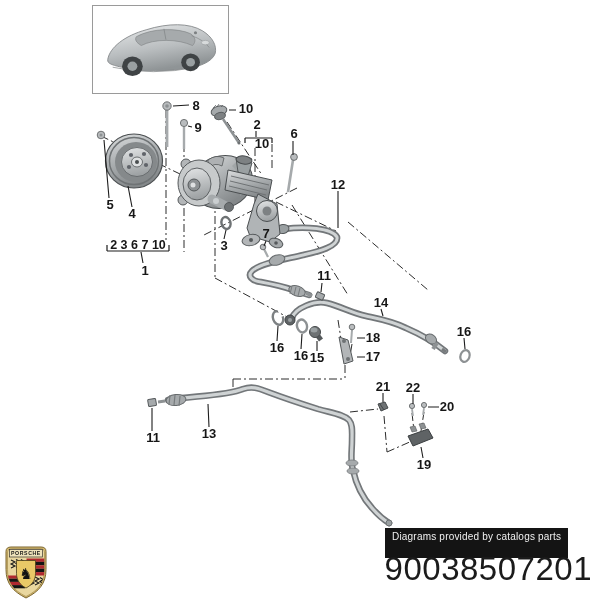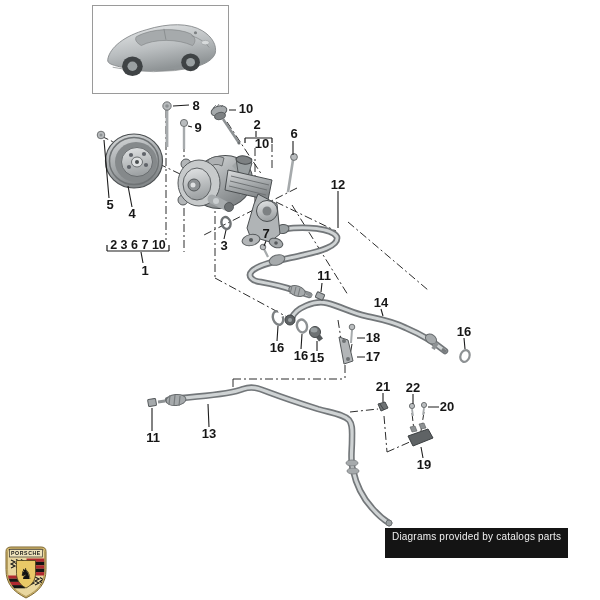--- a/index.html
+++ b/index.html
@@ -292,14 +292,15 @@
       <path d="M8,15 l4,2 l-4,2 l4,2 l-4,2 M13,14.5 l4,2 l-4,2 l4,2 l-4,2 M18,14.5 l3,2 l-3,2 l3,2 l-3,2" stroke="#1a1a1a" stroke-width="1.1" fill="none"></path>
       <path d="M27,32 l4,2 l-4,2 l4,2 l-4,2 M32,32 l4,2 l-4,2 l4,2 l-4,2 M37,32.5 l3,2 l-3,2 l3,2 l-3,2" stroke="#1a1a1a" stroke-width="1.1" fill="none"></path>
     </g>
     <rect x="6.5" y="4.5" width="33" height="7.5" fill="#efe3bb" stroke="#3a3530" stroke-width="0.7"></rect>
     <text x="23" y="10.4" text-anchor="middle" style="font:700 5.2px &quot;Liberation Sans&quot;,sans-serif;letter-spacing:0.6px;fill:#161616">PORSCHE</text>
     <path d="M23,43 C17,40 13.5,35 13.5,28.5 L13.5,15.5 L32.5,15.5 L32.5,28.5 C32.5,35 29,40 23,43 Z" fill="#e9c967" stroke="#4a3d1a" stroke-width="0.8"></path>
     <text x="23" y="34" text-anchor="middle" style="font-size:15px;fill:#131313">♞</text>
   </svg>
 
   <div class="provider-badge">Diagrams provided by catalogs parts</div>
+  <div class="part-number">90038507201</div>
 
 </div>
 
 </body></html>

